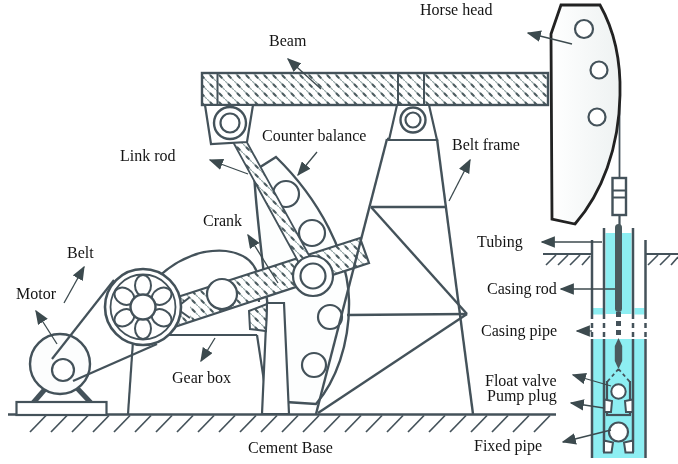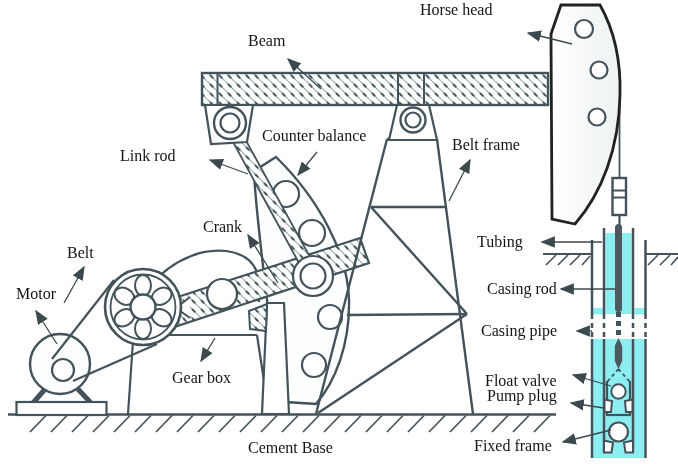--- a/index.html
+++ b/index.html
@@ -241,29 +241,29 @@
     <line x1="215" y1="338" x2="201" y2="361" marker-end="url(#arw)"></line>
     <line x1="602" y1="242" x2="542" y2="242" marker-end="url(#arw)"></line>
     <line x1="615" y1="289" x2="561" y2="289" marker-end="url(#arw)"></line>
     <line x1="592" y1="331" x2="577" y2="331" marker-end="url(#arw)"></line>
     <line x1="611" y1="386" x2="573" y2="375" marker-end="url(#arw)"></line>
     <line x1="604" y1="408" x2="571" y2="403" marker-end="url(#arw)"></line>
     <line x1="611" y1="430" x2="563" y2="442" marker-end="url(#arw)"></line>
   </g>
 </svg>
 
-<div class="lbl" style="left:248px;top:32px">Beam</div>
+<div class="lbl" style="left:269px;top:32px">Beam</div>
 <div class="lbl" style="left:420px;top:1px">Horse head</div>
 <div class="lbl" style="left:262px;top:127px">Counter balance</div>
 <div class="lbl" style="left:452px;top:136px">Belt frame</div>
 <div class="lbl" style="left:120px;top:147px">Link rod</div>
-<div class="lbl" style="left:203px;top:218px">Crank</div>
+<div class="lbl" style="left:203px;top:212px">Crank</div>
 <div class="lbl" style="left:67px;top:244px">Belt</div>
 <div class="lbl" style="left:16px;top:285px">Motor</div>
 <div class="lbl" style="left:172px;top:369px">Gear box</div>
 <div class="lbl" style="left:248px;top:439px">Cement Base</div>
 <div class="lbl" style="left:477px;top:233px">Tubing</div>
 <div class="lbl" style="left:487px;top:280px">Casing rod</div>
 <div class="lbl" style="left:481px;top:322px">Casing pipe</div>
 <div class="lbl" style="left:485px;top:372px">Float valve</div>
 <div class="lbl" style="left:487px;top:387px">Pump plug</div>
-<div class="lbl" style="left:474px;top:437px">Fixed frame</div>
+<div class="lbl" style="left:474px;top:437px">Fixed pipe</div>
 </div>
 
 </body></html>

